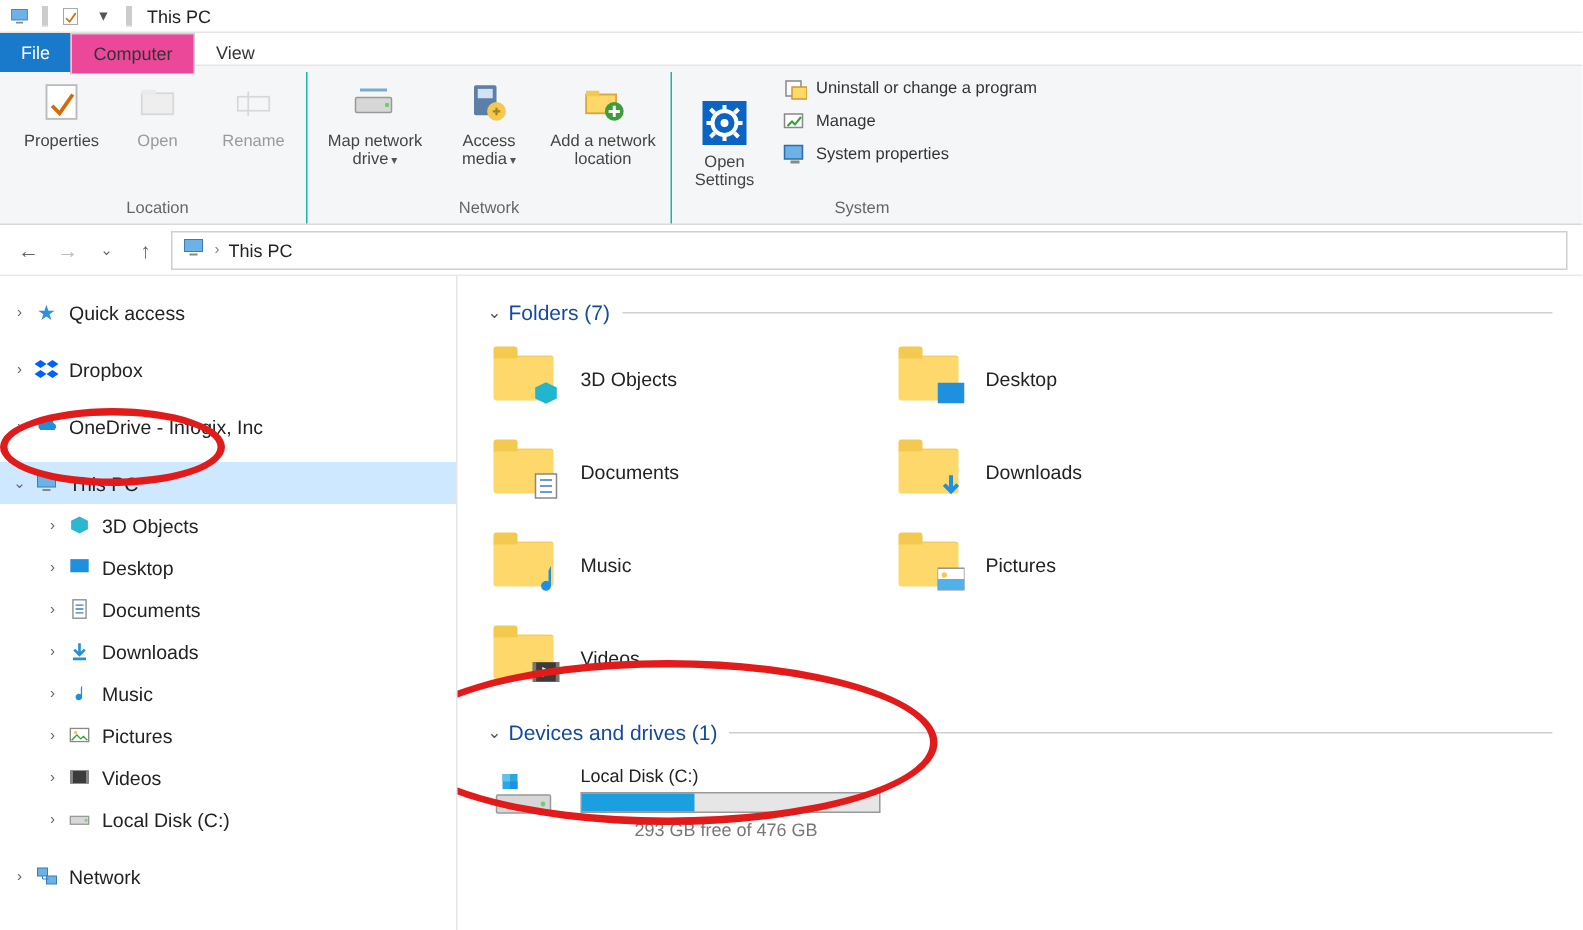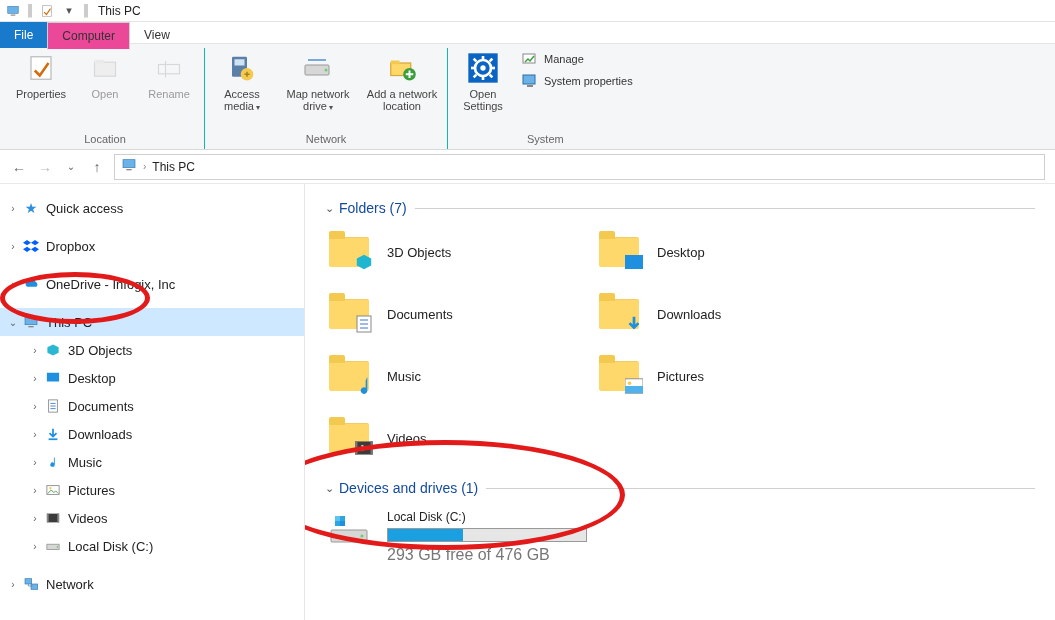--- a/index.html
+++ b/index.html
@@ -180,21 +180,21 @@
   .drive-bar {
     width:200px; height:14px;
     border:1px solid #999;
     background:#e6e6e6;
     position:relative;
   }
   .drive-bar .fill {
     position:absolute; left:0; top:0; bottom:0;
     background:#1a9fe0;
   }
-  .drive-sub { color:#777; font-size:16px;}
+  .drive-sub { color:#777; font-size:12px;margin-left:36px;}
 
   .annot {
     position:absolute;
     border:5px solid #e21a1a;
     border-radius:50%;
     pointer-events:none;
   }
 </style>
 </head>
 <body>
@@ -254,59 +254,59 @@
             </svg>
         </div>
         <span>Rename</span>
       </div>
     </div>
     <div class="rgroup-label">Location</div>
   </div>
 
   <div class="rgroup">
     <div class="rgroup-controls">
+      <div class="rbtn-big" style="width:78px;">
+        <div class="ico">
+          <svg width="30" height="26" viewBox="0 0 30 26">
+              <rect x="2" y="10" width="24" height="10" fill="#d7d7d7" stroke="#999" rx="1"></rect>
+              <circle cx="23" cy="15" r="1.5" fill="#6fcf6f"></circle>
+              <path d="M5 5 h18" stroke="#7aa8d8" stroke-width="2"></path>
+            </svg>
+        </div>
+        <span><span>Map network drive</span><span class="caret"></span></span>
+      </div>
       <div class="rbtn-big" style="width:62px;">
         <div class="ico">
           <svg width="30" height="30" viewBox="0 0 24 24">
               <rect x="4" y="3" width="12" height="16" fill="#5b7fa6" rx="1"></rect>
               <rect x="6" y="5" width="8" height="5" fill="#cfe3f5"></rect>
               <circle cx="16" cy="17" r="5" fill="#f3c94f"></circle>
               <path d="M14 17 l4 0 M16 15 l0 4" stroke="#a97f1a" stroke-width="1.2"></path>
             </svg>
         </div>
         <span><span>Access media</span><span class="caret"></span></span>
       </div>
       <div class="rbtn-big" style="width:78px;">
         <div class="ico">
-          <svg width="30" height="26" viewBox="0 0 30 26">
-              <rect x="2" y="10" width="24" height="10" fill="#d7d7d7" stroke="#999" rx="1"></rect>
-              <circle cx="23" cy="15" r="1.5" fill="#6fcf6f"></circle>
-              <path d="M5 5 h18" stroke="#7aa8d8" stroke-width="2"></path>
-            </svg>
-        </div>
-        <span><span>Map network drive</span><span class="caret"></span></span>
-      </div>
-      <div class="rbtn-big" style="width:78px;">
-        <div class="ico">
           <svg width="30" height="30" viewBox="0 0 24 24">
               <rect x="3" y="8" width="16" height="10" fill="#ffd86b" stroke="#d8a93a"></rect>
               <rect x="3" y="6" width="7" height="3" fill="#f3c94f"></rect>
               <circle cx="18" cy="17" r="5" fill="#3a9f3a"></circle>
               <path d="M18 14 v6 M15 17 h6" stroke="#fff" stroke-width="1.6"></path>
             </svg>
         </div>
         <span>Add a network location</span>
       </div>
     </div>
     <div class="rgroup-label">Network</div>
   </div>
 
   <div class="rgroup">
     <div class="rgroup-controls">
-      <div class="rbtn-big" style="width:58px;">
+      <div class="rbtn-big" style="width:58px;justify-content:flex-end;">
         <div class="ico">
           <svg width="32" height="32" viewBox="0 0 24 24">
               <rect x="1" y="1" width="22" height="22" fill="#0b63c4"></rect>
               <circle cx="12" cy="12" r="6" fill="none" stroke="#fff" stroke-width="2"></circle>
               <circle cx="12" cy="12" r="2" fill="#fff"></circle>
               <g stroke="#fff" stroke-width="2">
                 <line x1="12" y1="3" x2="12" y2="6"></line>
                 <line x1="12" y1="18" x2="12" y2="21"></line>
                 <line x1="3" y1="12" x2="6" y2="12"></line>
                 <line x1="18" y1="12" x2="21" y2="12"></line>
@@ -316,20 +316,29 @@
                 <line x1="5" y1="19" x2="7" y2="17"></line>
               </g>
             </svg>
         </div>
         <span>Open Settings</span>
       </div>
       <div style="display:flex;flex-direction:column;">
         <div class="rbtn-small">
           <div class="sm-ico">
             <svg width="16" height="16" viewBox="0 0 16 16">
+                <rect x="2" y="3" width="10" height="10" fill="#fff" stroke="#888"></rect>
+                <rect x="6" y="7" width="10" height="8" fill="#ffd86b" stroke="#c79a2d"></rect>
+              </svg>
+          </div>
+          <span>Uninstall or change a program</span>
+        </div>
+        <div class="rbtn-small">
+          <div class="sm-ico">
+            <svg width="16" height="16" viewBox="0 0 16 16">
                 <rect x="1" y="3" width="12" height="9" fill="#fff" stroke="#888"></rect>
                 <path d="M3 11 l3 -3 l2 2 l4 -5" stroke="#3a9f3a" fill="none" stroke-width="1.4"></path>
               </svg>
           </div>
           <span>Manage</span>
         </div>
         <div class="rbtn-small">
           <div class="sm-ico">
             <svg width="16" height="16" viewBox="0 0 16 16">
                 <rect x="1" y="2" width="12" height="9" fill="#6ab2e7" stroke="#2d6ea6"></rect>

